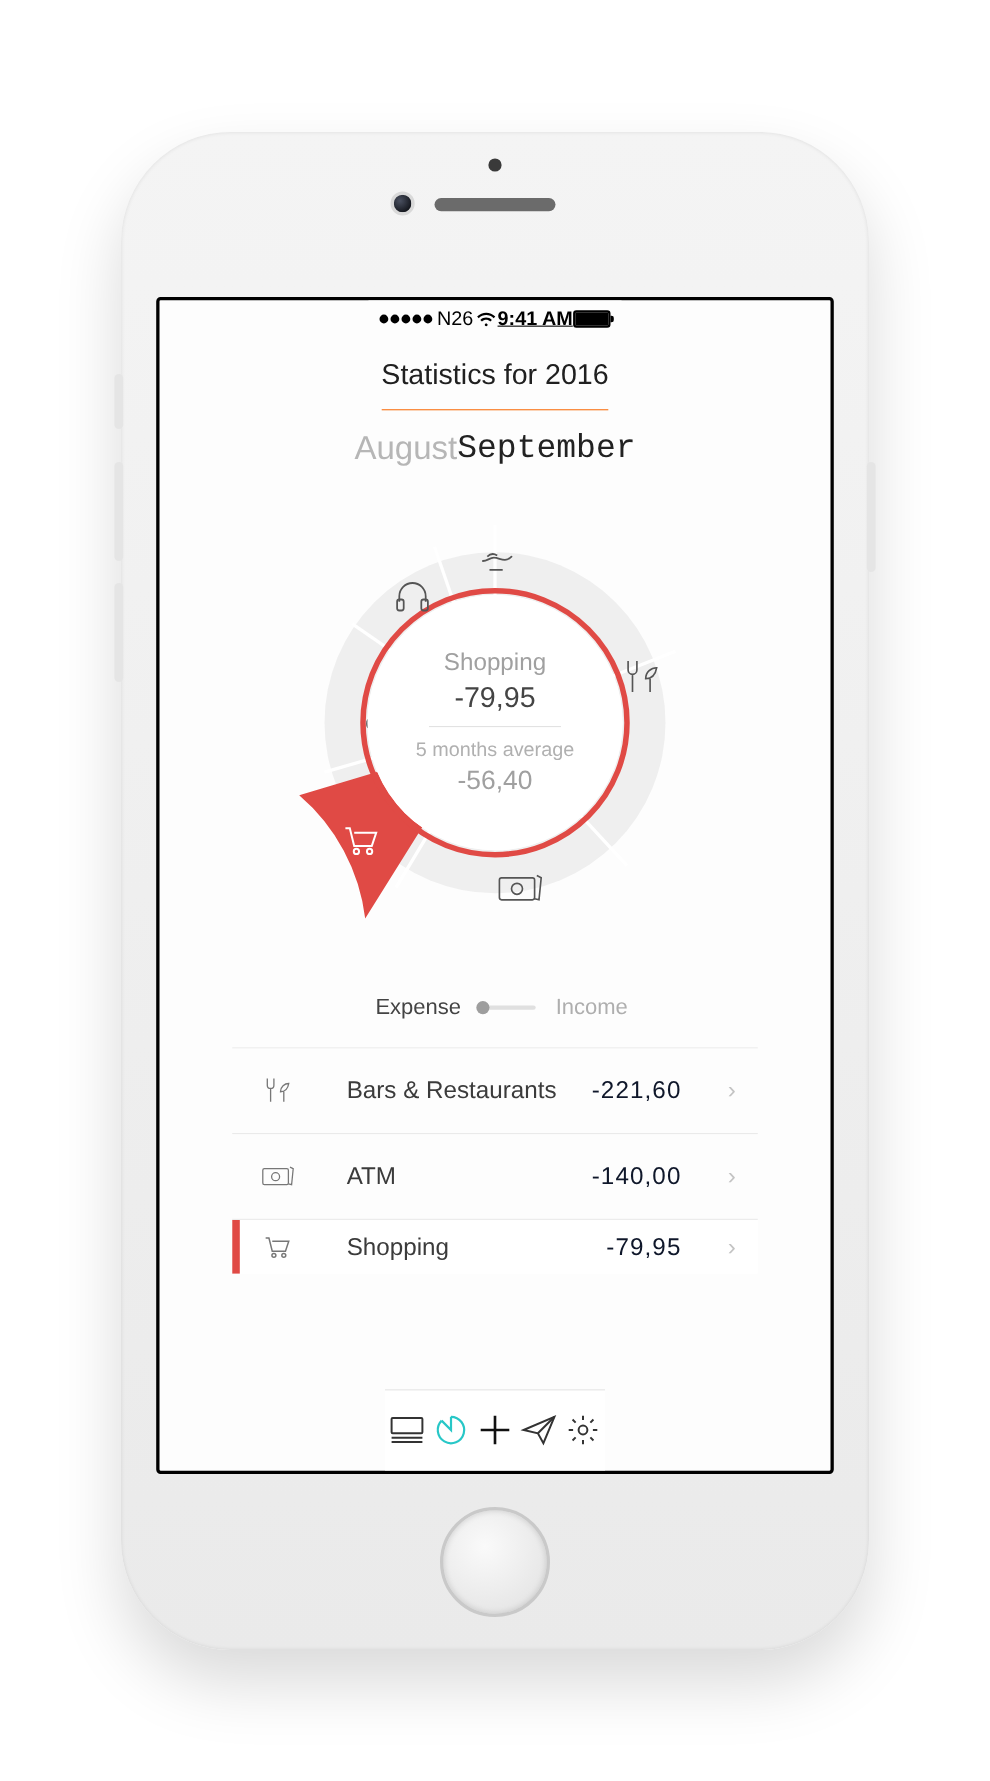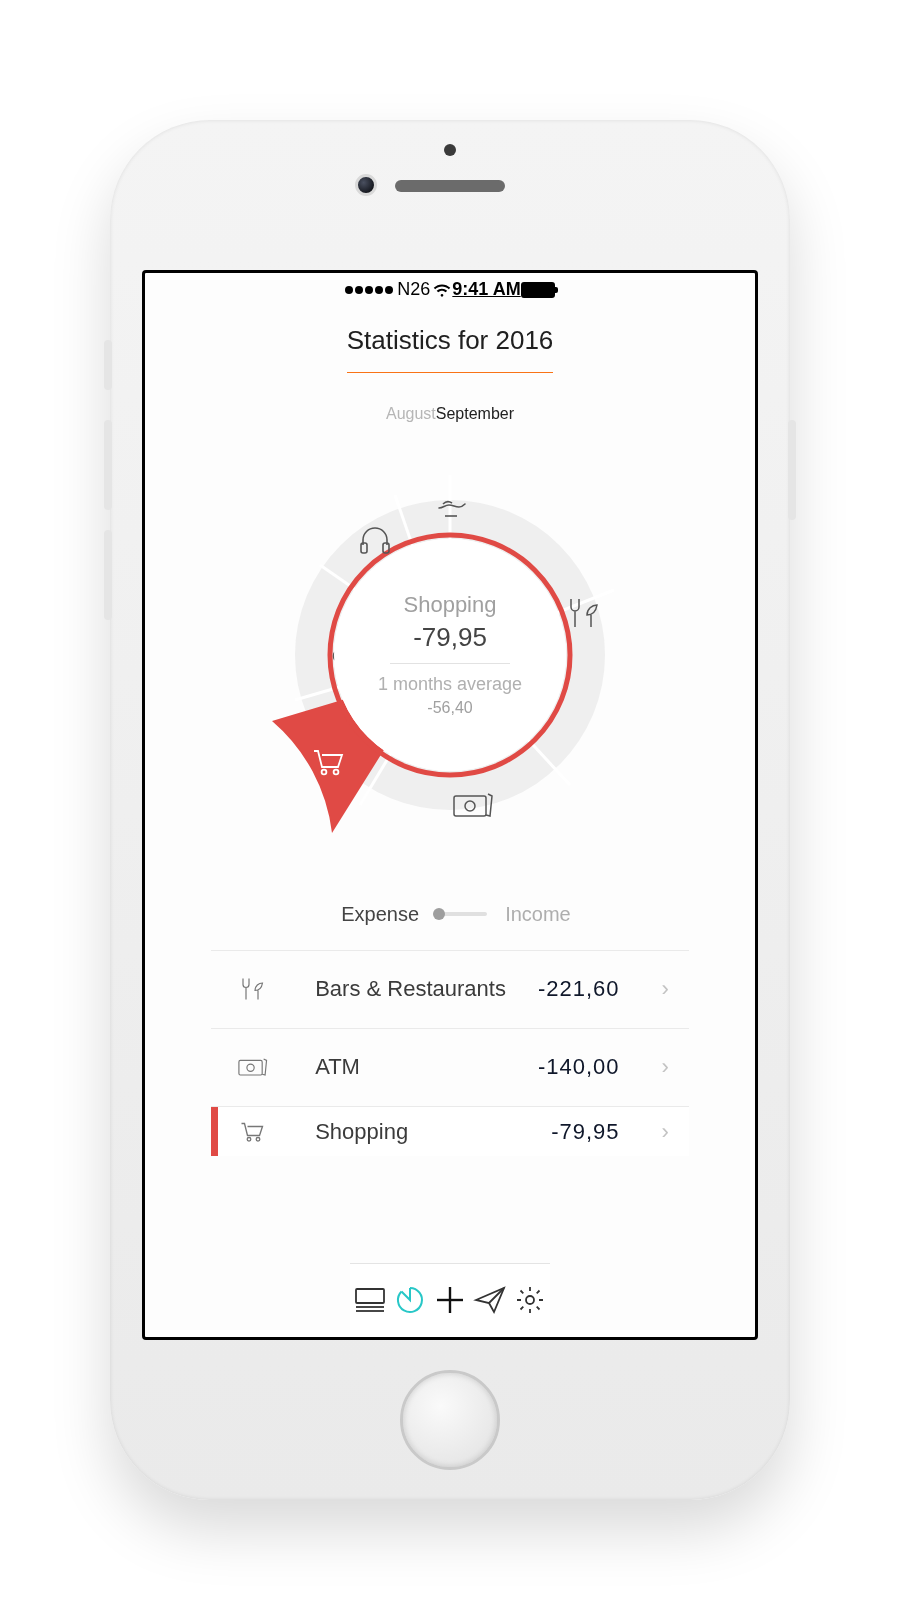--- a/index.html
+++ b/index.html
@@ -114,25 +114,25 @@
     padding:18px 0 16px;
     border-bottom:1px solid #f97316;
     color:#202020;
     font-weight:400;
   }
 
   
   .months{
     display:flex;
     justify-content:center;
-    padding:32px 0 12px;
-    font-size:16px;
+    padding:18px 0 12px;
+    font-size:30px;
   }
   .months .inactive{ color:#b6b6b6;}
-  .months .active{ color:#222;}
+  .months .active{ color:#222;font-family:Liberation Mono, monospace;}
 
   
   .chart-wrap{
     flex:none;
     display:flex;
     justify-content:center;
     padding:10px 0 28px;
   }
   .chart{
     position:relative;
@@ -156,21 +156,21 @@
     flex-direction:column;
     align-items:center;
     justify-content:center;
     text-align:center;
     color:#8d8d8d;
   }
   .center-hub .cat{ font-size:22px; color:#a0a0a0; margin-bottom:4px;}
   .center-hub .amt{ font-size:26px; color:#444; margin-bottom:10px;}
   .center-hub hr{ width:120px; border:none; border-top:1px solid #e2e2e2; margin-bottom:10px;}
   .center-hub .avg-lbl{ font-size:18px; color:#b0b0b0;}
-  .center-hub .avg{ font-size:16px; color:#a0a0a0; margin-top:4px;}
+  .center-hub .avg{ font-size:24px; color:#a0a0a0; margin-top:4px;}
 
   
   .toggle{
     display:flex;
     align-items:center;
     justify-content:center;
     gap:18px;
     font-size:20px;
     color:#aeaeae;
     padding:10px 0 24px;
@@ -315,21 +315,21 @@
             <path d="M4 6h4l4 16h16l4-12H12"></path>
               <circle cx="14" cy="27" r="2.4"></circle>
               <circle cx="26" cy="27" r="2.4"></circle>
           </svg>
         </span>
 
         <div class="center-hub">
           <div class="cat">Shopping</div>
           <div class="amt">-79,95</div>
           <hr>
-          <div class="avg-lbl">1 months average</div>
+          <div class="avg-lbl">5 months average</div>
           <div class="avg">-56,40</div>
         </div>
       </div>
     </div>
 
     <div class="toggle">
       <span class="active">Expense</span>
       <div class="track">
           <div class="dot"></div>
         </div>

